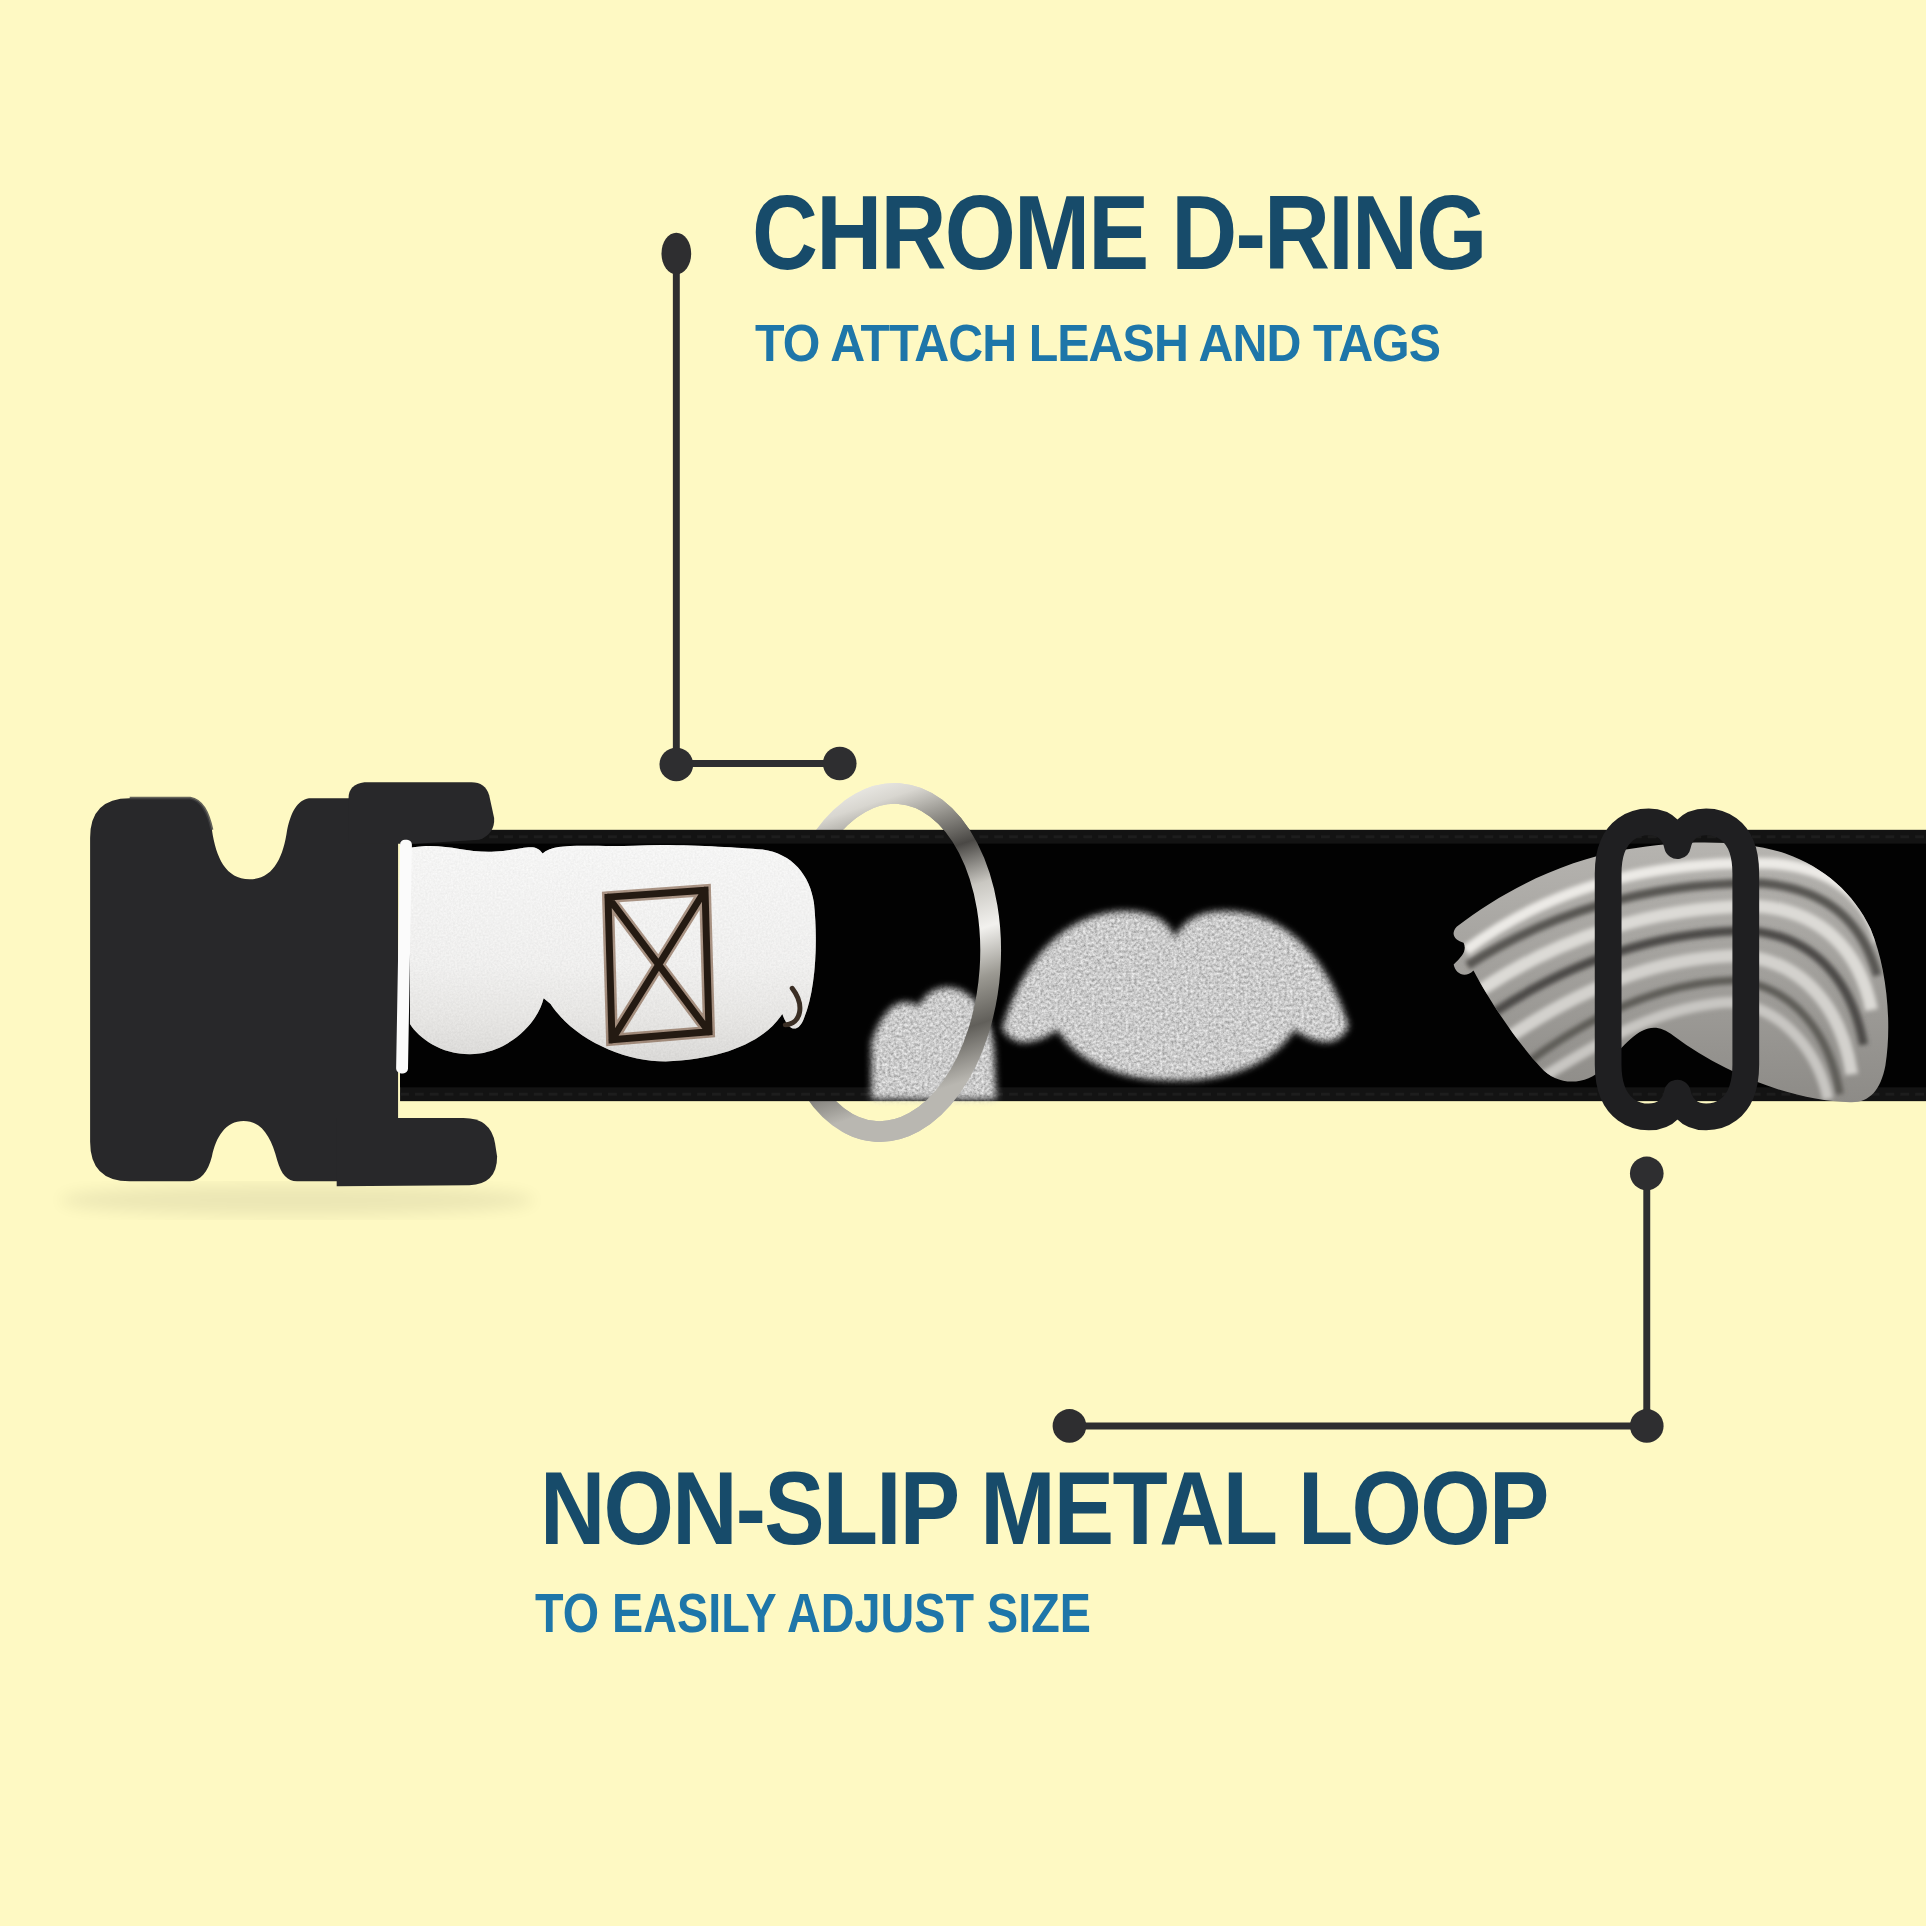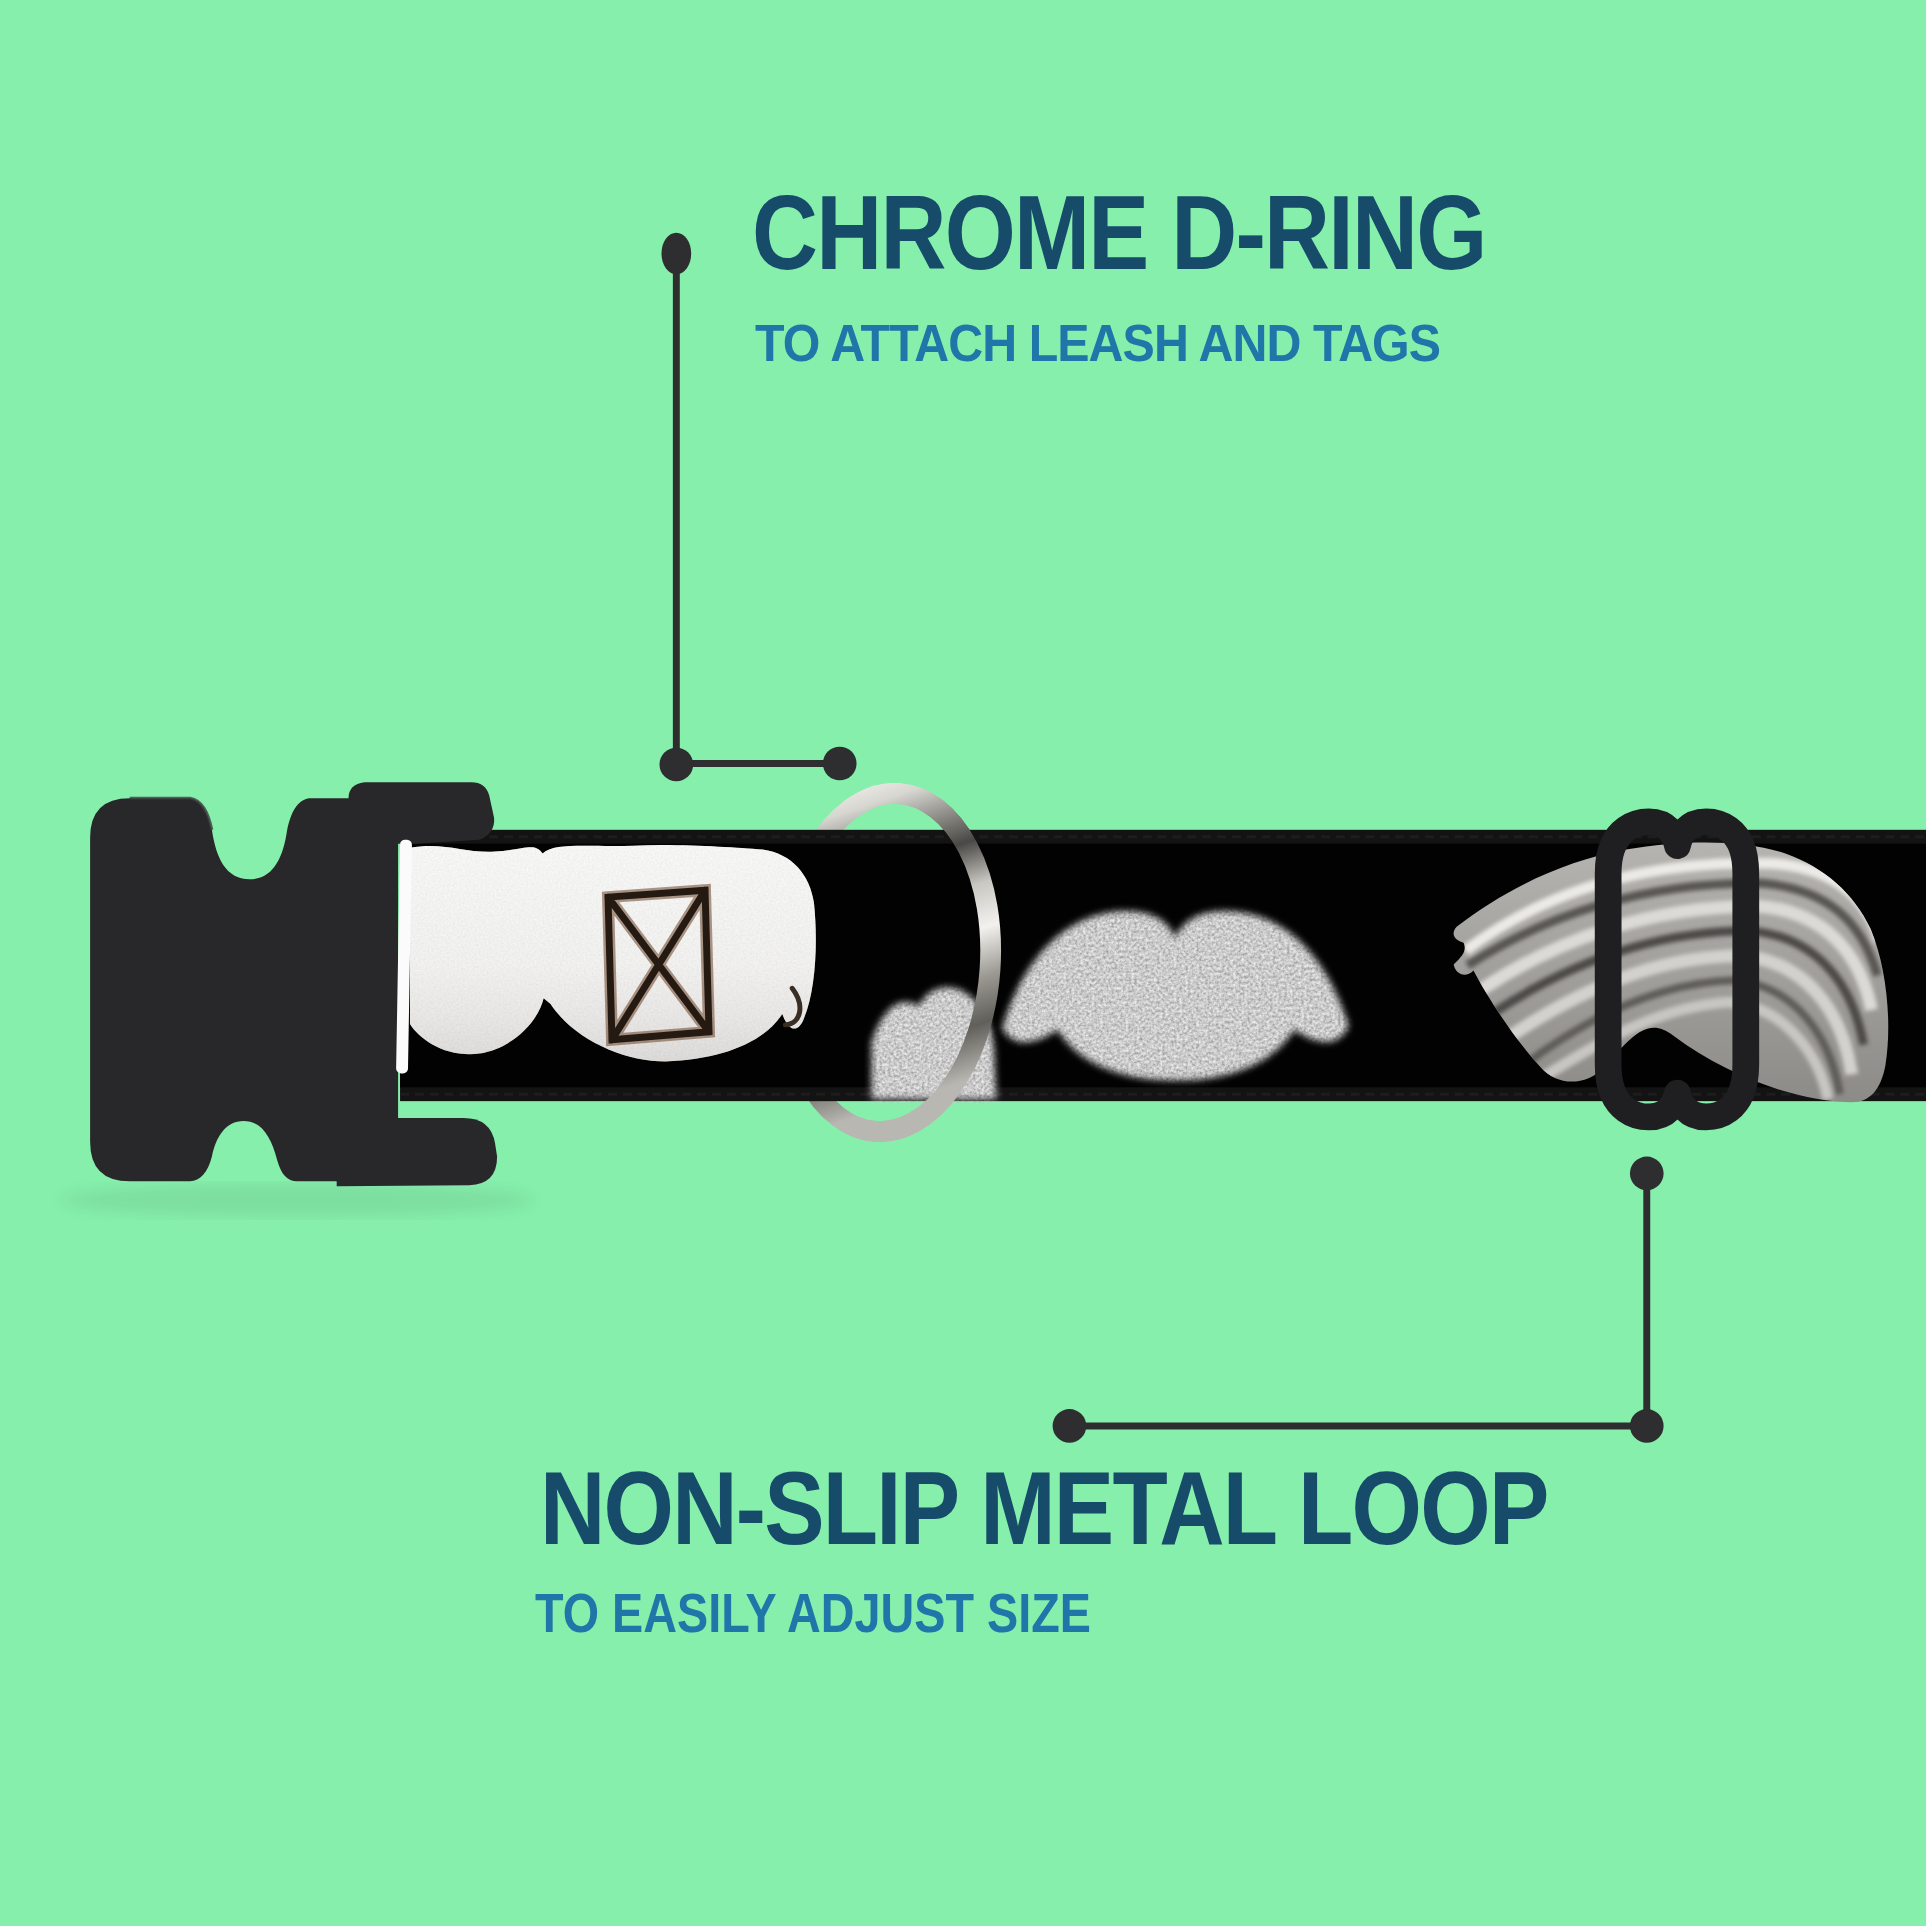--- a/index.html
+++ b/index.html
@@ -1,19 +1,19 @@
 <!DOCTYPE html>
 <html><head>
 <meta charset="utf-8">
 <style>
   html,body{margin:0;padding:0;background:#fff;}
   .canvas{
     position:relative;
     width:1927px;height:1927px;
-    background:#86efac;
+    background:#fef9c3;
     overflow:hidden;
     font-family:"Liberation Sans", sans-serif;
   }
   .collar-svg{position:absolute;left:0;top:0;width:1927px;height:1927px;}
   .callout-text{
     position:absolute;
     font-weight:bold;
     line-height:1;
     white-space:nowrap;
     transform-origin:left top;

